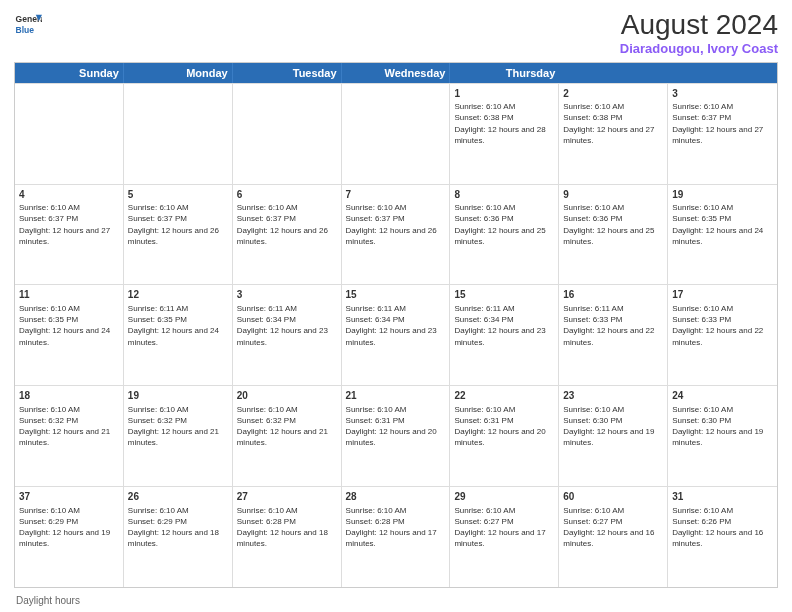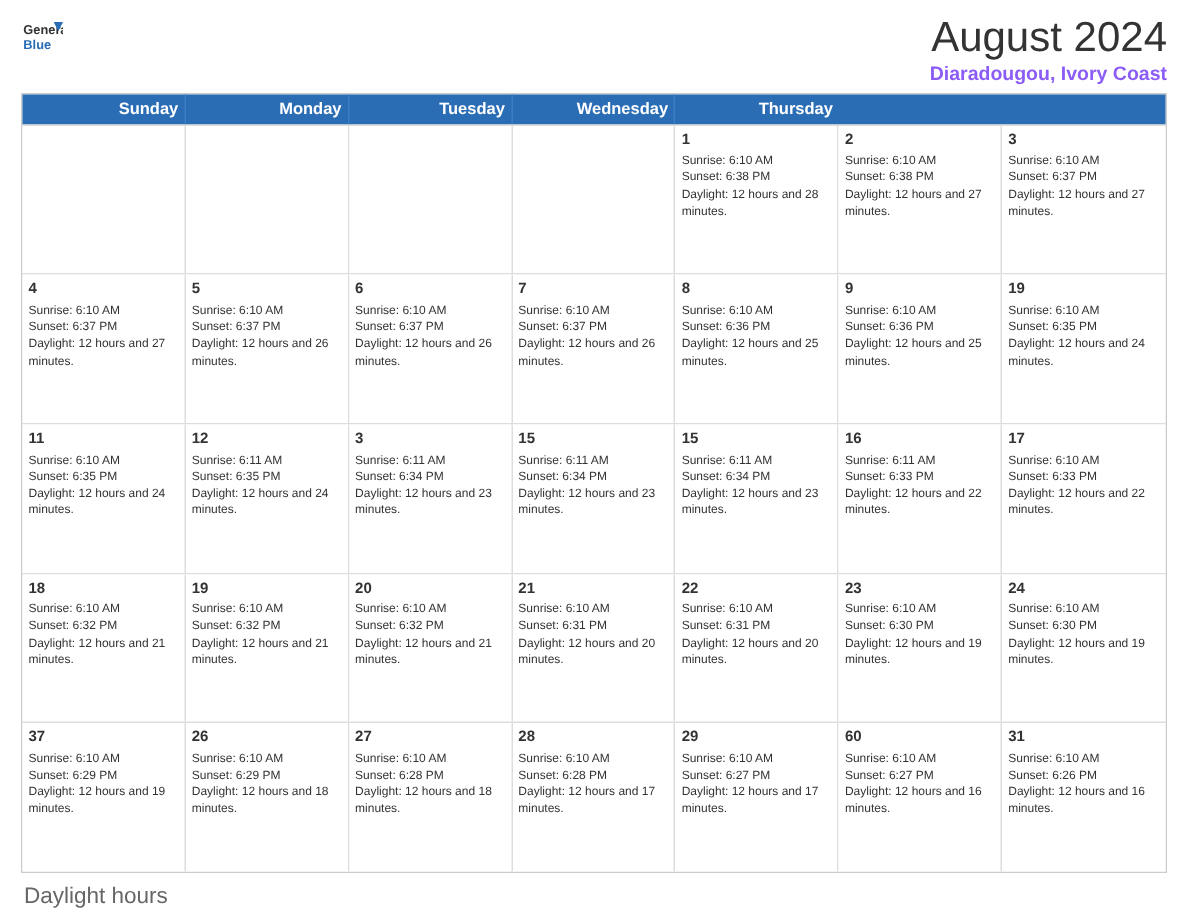--- a/index.html
+++ b/index.html
@@ -95,21 +95,21 @@
       color: #333;
       display: block;
       margin-bottom: 1px;
     }
     .day-info {
       font-size: 8px;
       color: #333;
       line-height: 1.4;
     }
     .footer-note {
-      font-size: 15px;
+      font-size: 10px;
       color: #666;
       text-align: left;
       margin-top: 7px;
       padding-left: 2px;
     }
   </style>
 </head>
 <body>
 
 <div class="page">

